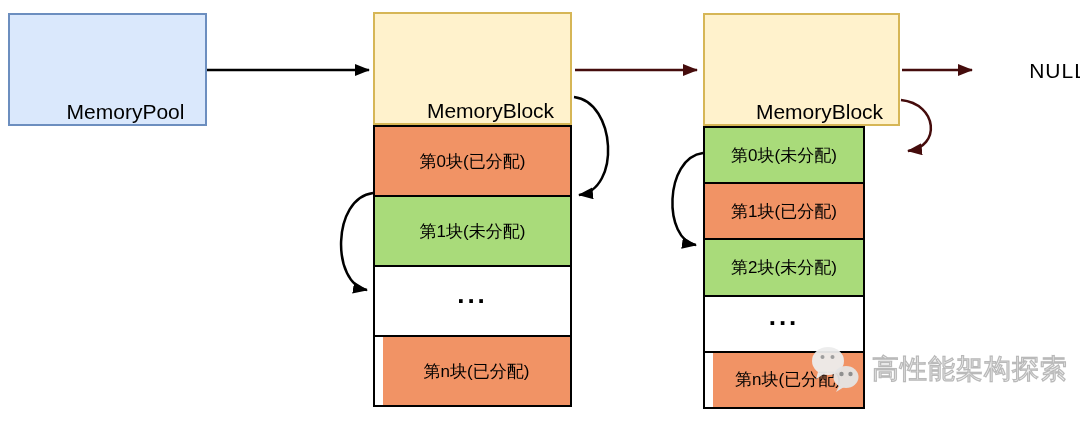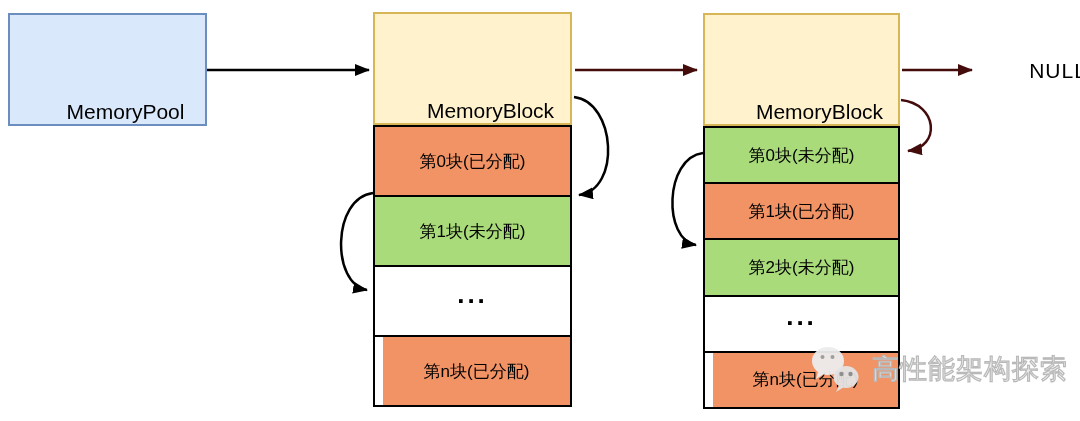--- a/index.html
+++ b/index.html
@@ -25,21 +25,21 @@
   }
   #null-label{
     left:1005px;top:57px;width:70px;height:26px;
     font-size:21px;letter-spacing:1px;background:transparent;border:none;
   }
   .stack{
     position:absolute;display:flex;flex-direction:column;box-sizing:border-box;
     border:2px solid var(--row-border);background:#fff;
   }
   #stack1{left:373px;top:125px;width:199px;height:282px;}
-  #stack2{left:703px;top:126px;width:197px;height:283px;}
+  #stack2{left:703px;top:126px;width:162px;height:283px;}
   .row{
     flex:1;display:flex;align-items:center;justify-content:center;
     border-bottom:2px solid var(--row-border);
     font-size:17px;white-space:nowrap;
   }
   .row:last-child{border-bottom:none;margin-left:8px;}
   .row[data-state="allocated"]{background:var(--allocated);}
   .row[data-state="free"]{background:var(--free);}
   .row[data-state="dots"]{background:#ffffff;}
   .row[data-state="dots"] .row-label{

